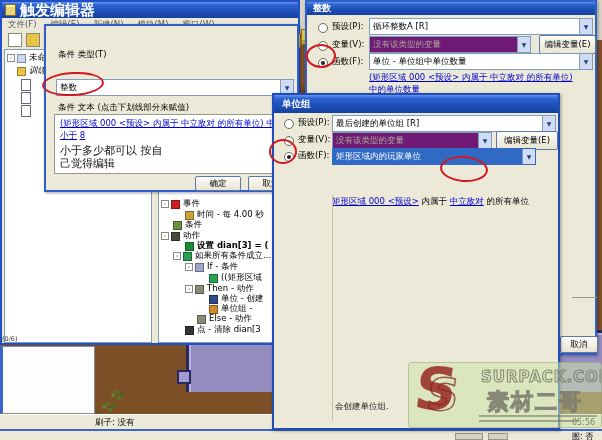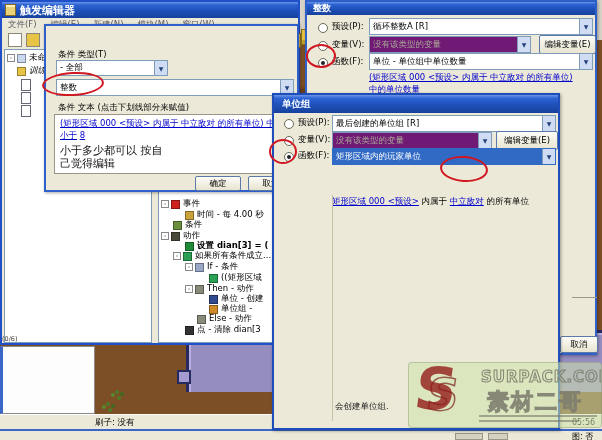--- a/index.html
+++ b/index.html
@@ -56,21 +56,21 @@
   .bottom-bar { position:absolute; left:0; top:429px; width:602px; height:11px;
                 background:#ece9d8; border-top:2px solid #3a66c8; font-size:8px; }
   .mapflag-text { position:absolute; left:572px; top:0px; }
   .status-widget { position:absolute; top:2px; height:7px; background:#d6d2c2; border:1px solid #9a968a; }
   .sliver-icon { position:absolute; left:301px; top:29px; width:11px; height:16px;
                  background:#e8c445; border:1px solid #8a711c; box-shadow:inset 0 -4px 0 #c9a22c; }
 
   
   .trig-win { position:absolute; left:0; top:0; width:300px; height:345px;
               background:#ece9d8; border:2px solid #2050c8; z-index:1; }
-  .trig-title { height:16px; font-size:11px; padding-left:3px; }
+  .trig-title { height:16px; font-size:15px; padding-left:3px; }
   .trig-icon { width:11px; height:12px; background:#e8d27a; border:1px solid #8a6a20;
                margin-right:4px; box-shadow:inset 0 2px 0 #fff4c0; }
   .menu-bar { position:absolute; left:2px; top:16px; width:294px; height:13px;
               background:#ece9d8; display:flex; gap:14px; padding-left:4px;
               font-size:8.5px; color:#5a5a66; align-items:center; }
   .toolbar { position:absolute; left:2px; top:29px; width:294px; height:18px; background:#ece9d8; }
   .tb-icon { position:absolute; top:2px; width:14px; height:14px; border:1px solid #8a8878; background:#fff; }
   .tb-new { left:4px; }
   .tb-open { left:22px; background:#e8c445; }
   .tb-save { left:40px; background:#4a6ab8; }
@@ -270,24 +270,20 @@
     <span class="lbl link" style="left:62px; top:70px;">(矩形区域 000 &lt;预设&gt; 内属于 中立敌对 的所有单位)</span>
     <span class="lbl link" style="left:62px; top:82px;">中的单位数量</span>
     <div style="position:absolute; left:265px; top:295px; width:25px; height:1px; background:#9c9a86;"></div>
     <div class="btn" style="left:253px; top:334px; width:38px; height:17px;">
       <span>取消</span>
     </div>
   </div>
 
   <div class="dlg dlg-cond">
     <span class="lbl" style="left:12px; top:23px;">条件 类型(T)</span>
-    <div class="combo" style="left:10px; top:34px; width:112px; height:16px;">
-      <span class="ct">- 全部</span>
-      <span class="ca">▼</span>
-    </div>
     <div class="combo" style="left:10px; top:53px; width:238px; height:17px;">
       <span class="ct">整数</span>
       <span class="ca">▼</span>
     </div>
     <span class="lbl" style="left:12px; top:76px;">条件 文本 (点击下划线部分来赋值)</span>
     <div class="cond-white">
       <span class="cond-line1 link">(矩形区域 000 &lt;预设&gt; 内属于 中立敌对 的所有单位) 中的单位数量</span>
       <span class="cond-line2">
         <span class="link">小于</span>
         <span> </span>
@@ -320,21 +316,21 @@
     <span class="lbl" style="left:24px; top:39px;">变量(V):</span>
     <div class="combo disabled" style="left:58px; top:37px; width:160px; height:17px;">
       <span class="ct">没有该类型的变量</span>
       <span class="ca">▼</span>
     </div>
     <div class="btn" style="left:222px; top:36px; width:62px; height:19px;">
       <span>编辑变量(E)</span>
     </div>
     <span class="radio sel" style="left:10px; top:57px;"></span>
     <span class="lbl" style="left:24px; top:55px;">函数(F):</span>
-    <div class="combo hl" style="left:58px; top:53px; width:224px; height:17px;">
+    <div class="combo hl" style="left:58px; top:53px; width:204px; height:17px;">
       <span class="ct">矩形区域内的玩家单位</span>
       <span class="ca">▼</span>
     </div>
     <div class="lbl" style="left:58px; top:72px;margin-top:29px;">
       <span class="link">矩形区域 000 &lt;预设&gt;</span><span> 内属于 </span><span class="link">中立敌对</span><span> 的所有单位</span>
     </div>
     <div class="ug-vline"></div>
     <div class="ug-footer">会创建单位组.</div>
   </div>
 

